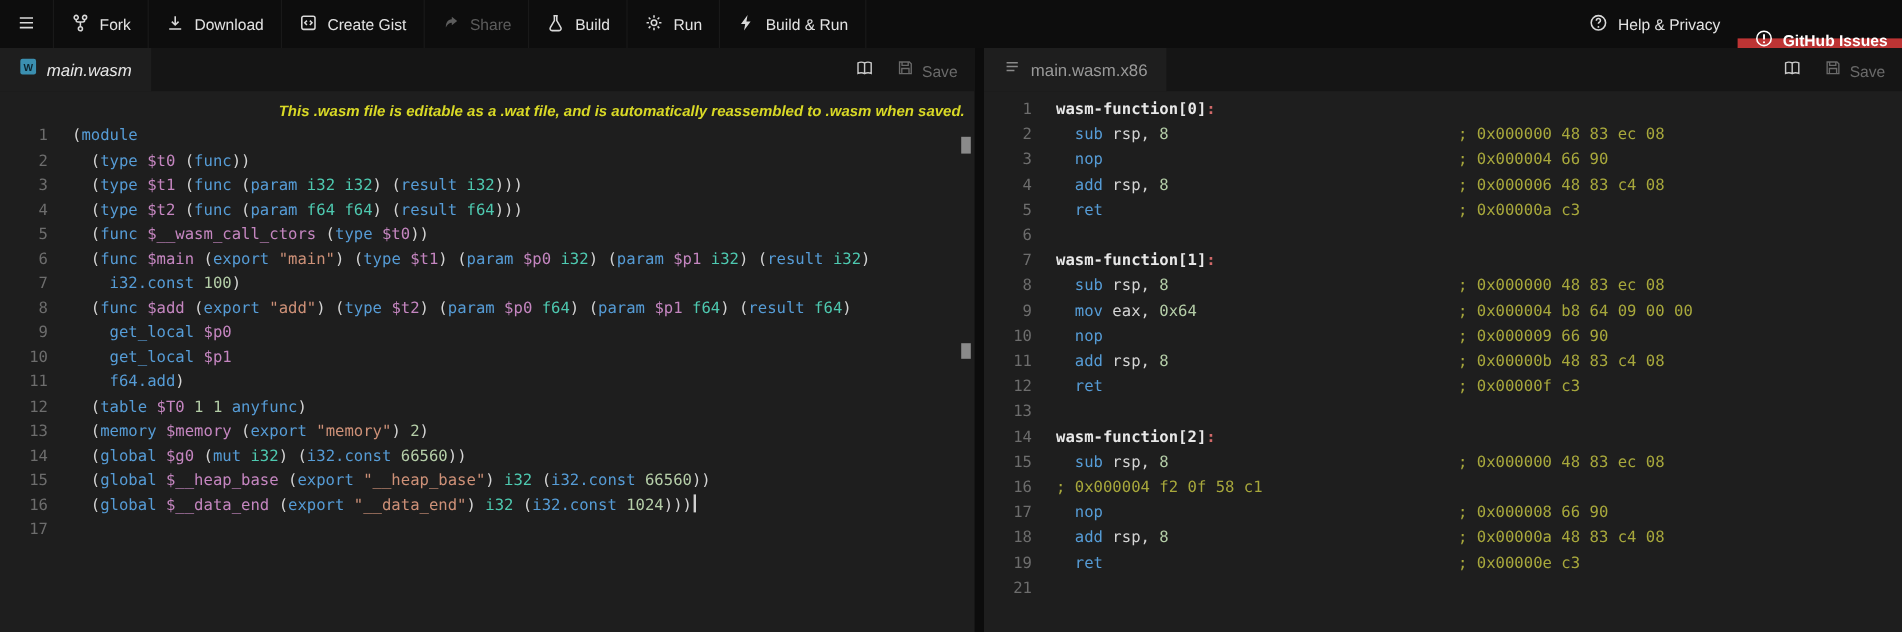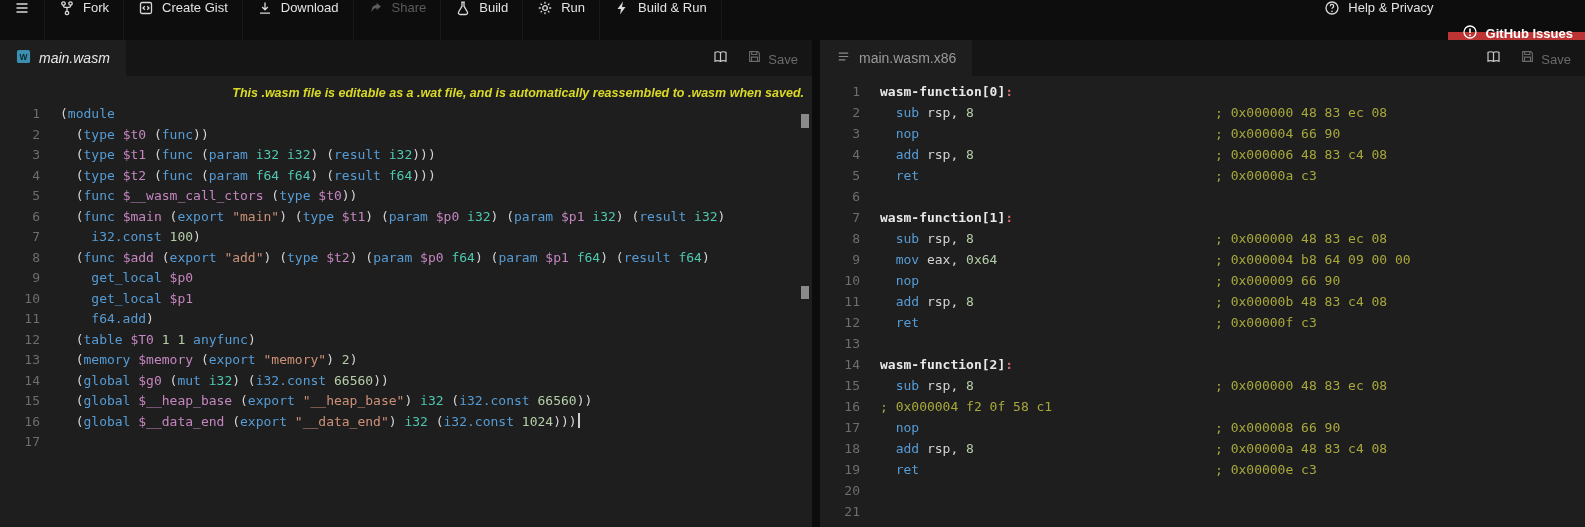--- a/index.html
+++ b/index.html
@@ -3,21 +3,21 @@
 <meta charset="utf-8">
 <style>
   * { margin:0; padding:0; box-sizing:border-box; }
   html,body { background:#0d0d0d; }
   .app { width:1585px; height:527px; display:flex; flex-direction:column; overflow:hidden;
          background:#1e1e1e; font-family:"Liberation Sans", sans-serif; }
 
   
   .toolbar { height:40px; flex:none; background:#0d0d0d; display:flex; align-items:stretch; }
   .tb-item { background:none; border:0; color:#e3e3e3; font-family:"Liberation Sans",sans-serif;
-             font-size:13px; display:flex; gap:8px; padding:0 14px;
+             font-size:13px; display:flex; align-items:center; gap:8px; padding:0 14px;
              cursor:pointer; border-right:1px solid rgba(255,255,255,0.05); }
   .tb-item svg { stroke:#d9d9d9; fill:none; stroke-width:1.3; }
   .tb-item.disabled { color:#5c5c5c; }
   .tb-item.disabled svg { stroke:#5c5c5c; }
   .tb-item.disabled svg .fillpart { fill:#5c5c5c; }
   .tb-item svg .fillpart { fill:#d9d9d9; stroke:none; }
   .tb-right { margin-left:auto; display:flex; align-items:stretch; }
   .tb-issues { background:#bd3434; border:0; color:#ffffff; font-family:"Liberation Sans",sans-serif;
                font-size:13px; font-weight:bold; display:flex; align-items:center; gap:8px;
                padding:0 12px 6px 14px; cursor:pointer;margin-top:32px; }
@@ -91,33 +91,33 @@
             <circle cx="11.5" cy="3.5" r="1.7"></circle>
             <circle cx="8" cy="13" r="1.7"></circle>
             <path d="M4.5 5.2v1c0 1.6 7 1.6 7 0v-1M8 7.4v3.9"></path>
           </svg>
       </span>
       <span>Fork</span>
     </button>
     <button class="tb-item">
       <span>
         <svg width="16" height="16" viewBox="0 0 16 16">
+            <path d="M8 2.5v7M5.2 7l2.8 2.8L10.8 7M3 13.2h10"></path>
+          </svg>
+      </span>
+      <span>Download</span>
+    </button>
+    <button class="tb-item">
+      <span>
+        <svg width="16" height="16" viewBox="0 0 16 16">
             <rect x="2.5" y="2.5" width="11" height="11" rx="1.5"></rect>
             <path d="M6.8 6.2 5 8l1.8 1.8M9.2 6.2 11 8l-1.8 1.8"></path>
           </svg>
       </span>
       <span>Create Gist</span>
-    </button>
-    <button class="tb-item">
-      <span>
-        <svg width="16" height="16" viewBox="0 0 16 16">
-            <path d="M8 2.5v7M5.2 7l2.8 2.8L10.8 7M3 13.2h10"></path>
-          </svg>
-      </span>
-      <span>Download</span>
     </button>
     <button class="tb-item disabled">
       <span>
         <svg width="16" height="16" viewBox="0 0 16 16">
             <path class="fillpart" d="M13 6.5 8.5 3v2C5 5 3.5 8 3.5 12c1.2-2.8 3-4 5-4v2z"></path>
           </svg>
       </span>
       <span>Share</span>
     </button>
     <button class="tb-item">
@@ -397,24 +397,20 @@
               <span class="ln">18</span>
               <span class="code-text asm"><span class="tok-p">  </span><span class="tok-k">add</span><span class="tok-p"> </span><span class="tok-r">rsp</span><span class="tok-p">, </span><span class="tok-n">8</span></span>
               <span class="tok-c comment">; 0x00000a 48 83 c4 08</span>
             </div>
             <div class="code-line">
               <span class="ln">19</span>
               <span class="code-text asm"><span class="tok-p">  </span><span class="tok-k">ret</span></span>
               <span class="tok-c comment">; 0x00000e c3</span>
             </div>
             <div class="code-line">
-              <span class="ln">20</span>
-              <span class="code-text asm"></span>
-            </div>
-            <div class="code-line">
               <span class="ln">21</span>
               <span class="code-text asm"></span>
             </div>
           </div>
       </div>
     </div>
 
   </div>
 </div>
 

